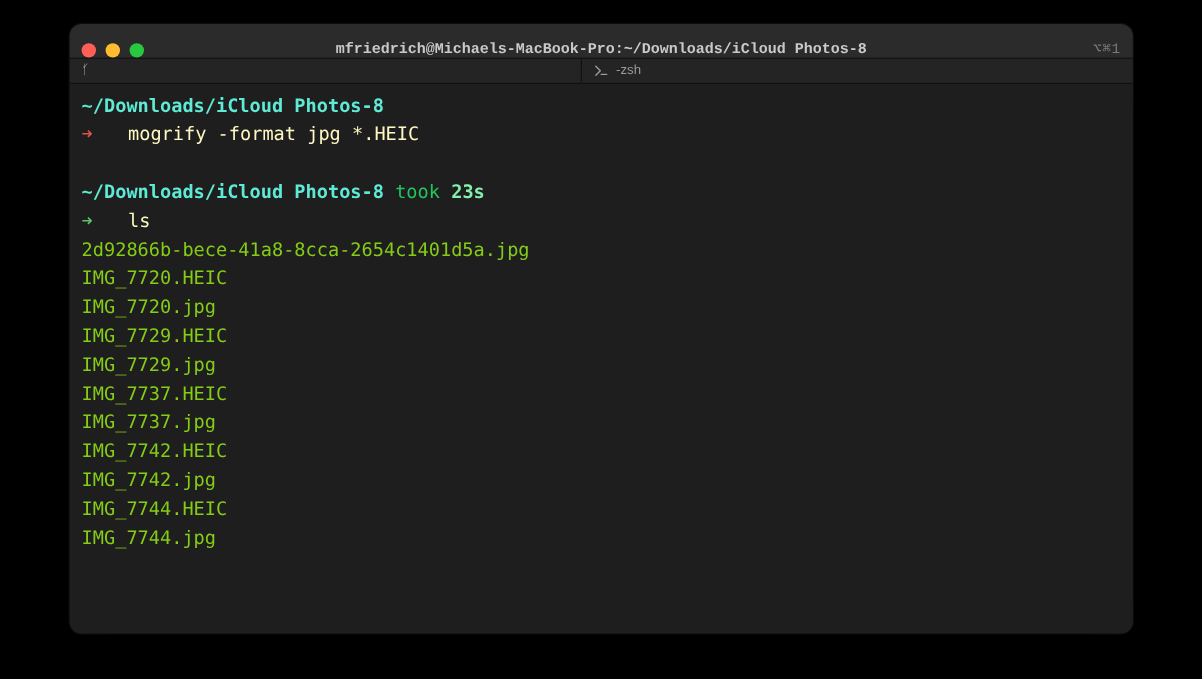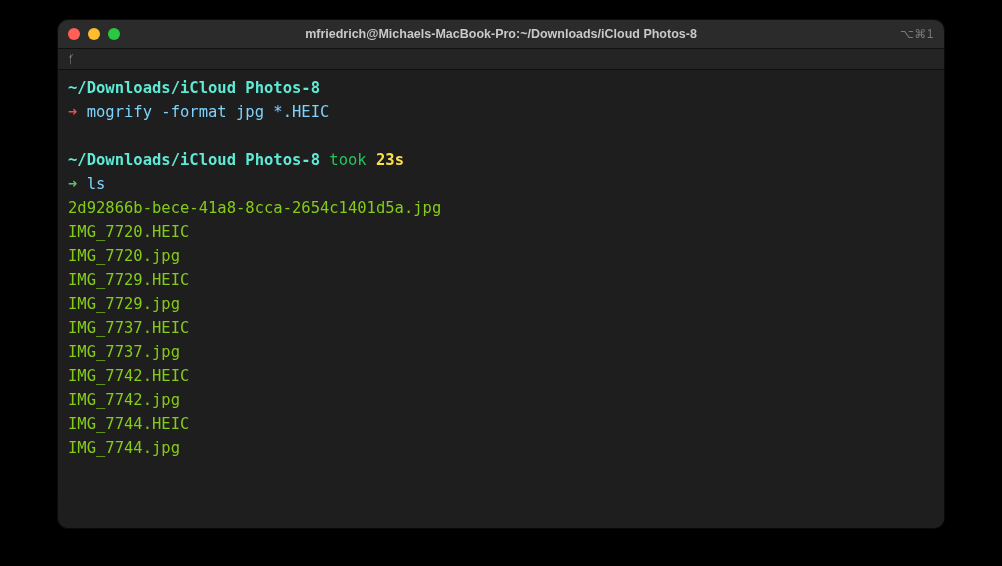--- a/index.html
+++ b/index.html
@@ -20,26 +20,26 @@
     border-radius: 10px;
     box-shadow: 0 20px 60px rgba(0,0,0,.7), 0 0 0 1px rgba(255,255,255,.06);
     overflow: hidden;
     display: flex;
     flex-direction: column;
   }
   .titlebar {
     height: 28px;
     background: #2b2b2b;
     display: flex;
-    align-items: center;
+    align-items: flex-end;
     padding: 0 10px;
     position: relative;
     border-top-left-radius: 10px;
     border-top-right-radius: 10px;
-    font-family: Liberation Sans, sans-serif;
+    font-family: Liberation Mono, monospace;
   }
   .traffic {
     display: flex;
     gap: 8px;
     align-items: center;
   }
   .dot {
     width: 12px; height: 12px; border-radius: 50%;
   }
   .dot.red { background: #ff5f57; }
@@ -93,23 +93,23 @@
     padding: 6px 10px 10px 10px;
     color: #cfcfcf;
     font-size: 15.5px;
     line-height: 1.55;
     white-space: pre;
     overflow: hidden;
   }
   .cyan { color: #5eead4; font-weight: 700; }
   .red-arrow { color: #e0524e; font-weight: 600; }
   .green-arrow { color: #5cc26a; font-weight: 600; }
-  .cmd { color: #7dd3fc; }
+  .cmd { color: #fef9c3; margin-left: 20px; }
   .white-bold { color: #22c55e; font-weight: 400; }
-  .yellow { color: #fde047; font-weight: 700; }
+  .yellow { color: #86efac; font-weight: 700; }
   .ls-out { color: #84cc16; }
   .icon-svg { width: 12px; height: 12px; display:block; }
 </style>
 </head>
 <body>
 
 <div class="window">
 
   <div class="titlebar">
     <div class="traffic">
@@ -117,20 +117,27 @@
       <div class="dot yellow"></div>
       <div class="dot green"></div>
     </div>
     <div class="title">mfriedrich@Michaels-MacBook-Pro:~/Downloads/iCloud Photos-8</div>
     <div class="title-right">⌥⌘1</div>
   </div>
 
   <div class="statusbar">
     <div class="seg grow">
       <span>ᚶ</span>
+    </div>
+    <div class="seg grow">
+      <svg class="icon-svg" viewBox="0 0 16 16">
+        <path d="M2 3 L7 8 L2 13" stroke="#9a9a9a" stroke-width="1.6" fill="none" stroke-linecap="round" stroke-linejoin="round"></path>
+        <path d="M8 12 L14 12" stroke="#9a9a9a" stroke-width="1.6" stroke-linecap="round"></path>
+      </svg>
+      <span>-zsh</span>
     </div>
   </div>
 
   <div class="terminal"><span class="cyan">~/Downloads/iCloud Photos-8</span>
 <span class="red-arrow">➜</span> <span class="cmd">mogrify -format jpg *.HEIC</span>
 
 <span class="cyan">~/Downloads/iCloud Photos-8</span> <span class="white-bold">took</span> <span class="yellow">23s</span>
 <span class="green-arrow">➜</span> <span class="cmd">ls</span>
 <span class="ls-out">2d92866b-bece-41a8-8cca-2654c1401d5a.jpg</span>
 <span class="ls-out">IMG_7720.HEIC</span>

